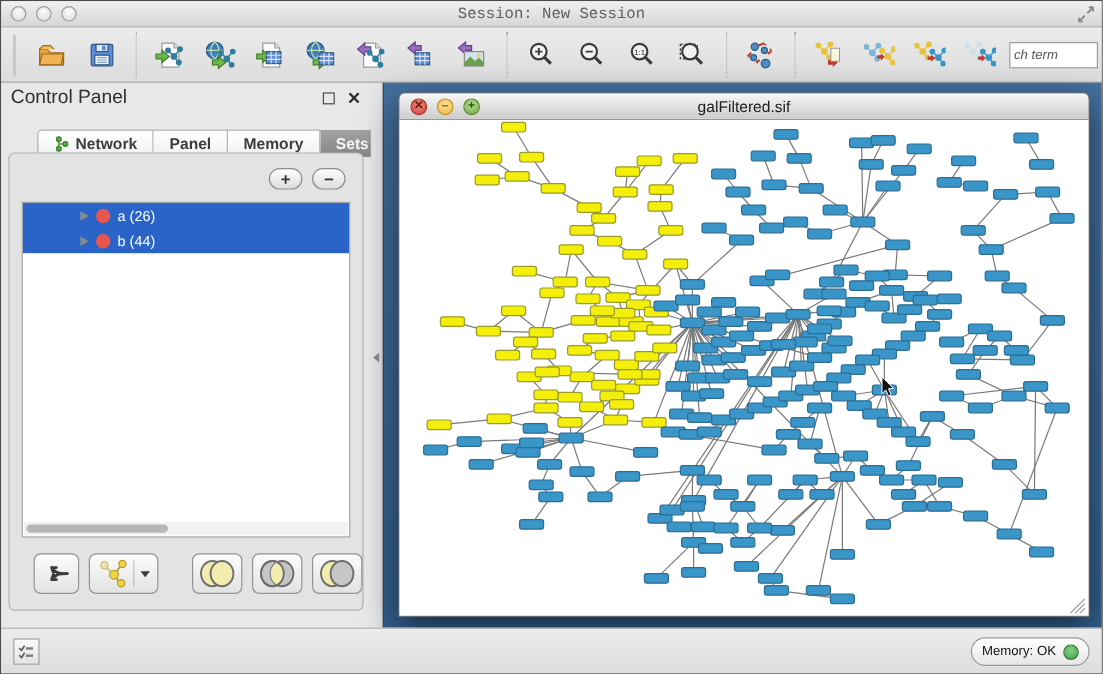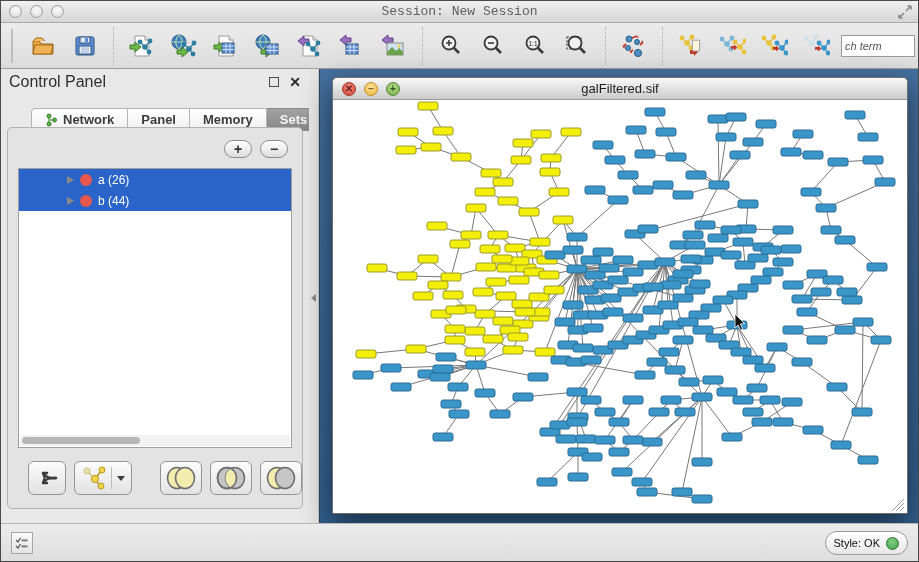--- a/index.html
+++ b/index.html
@@ -1053,17 +1053,17 @@
   <div class="statusbar">
     <div class="tasks-btn">
       <svg width="14" height="14" viewBox="0 0 14 14">
         <path d="M1 4 L3 6 L5.5 2" stroke="#5a5a5a" stroke-width="1.4" fill="none"></path>
         <rect x="6.5" y="3.4" width="6" height="2" fill="#7c7c7c"></rect>
         <path d="M1 10 L3 12 L5.5 8" stroke="#5a5a5a" stroke-width="1.4" fill="none"></path>
         <rect x="6.5" y="9.4" width="6" height="2" fill="#7c7c7c"></rect>
       </svg>
     </div>
     <div class="memory-btn">
-      <span>Style: OK</span>
+      <span>Memory: OK</span>
       <span class="memdot"></span>
     </div>
   </div>
 </div>
 
 </body></html>

